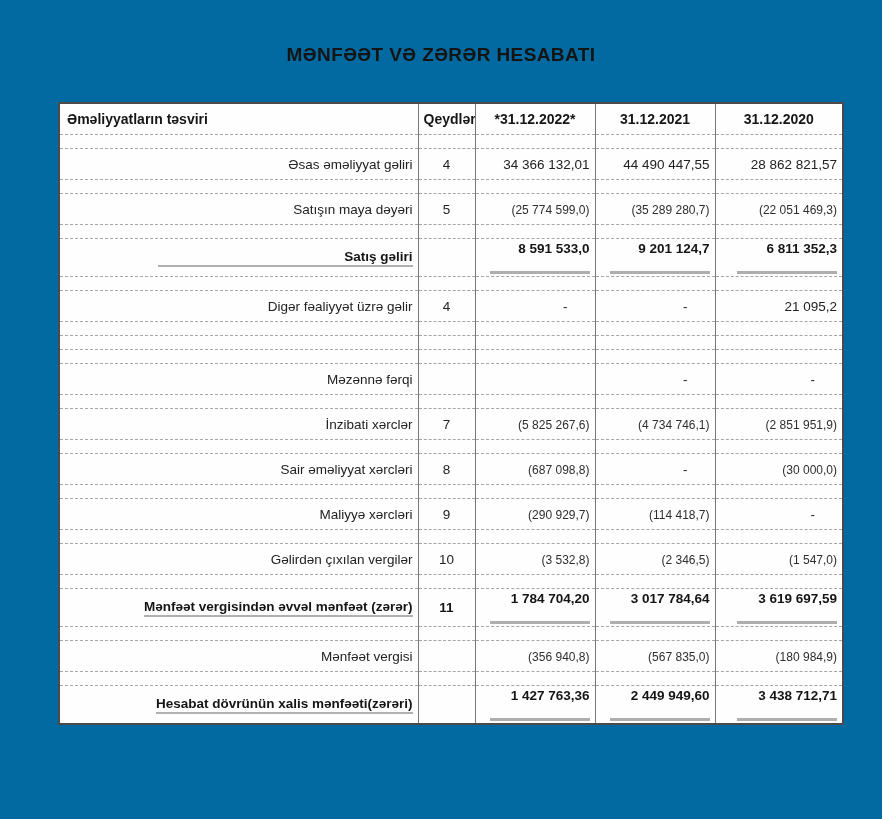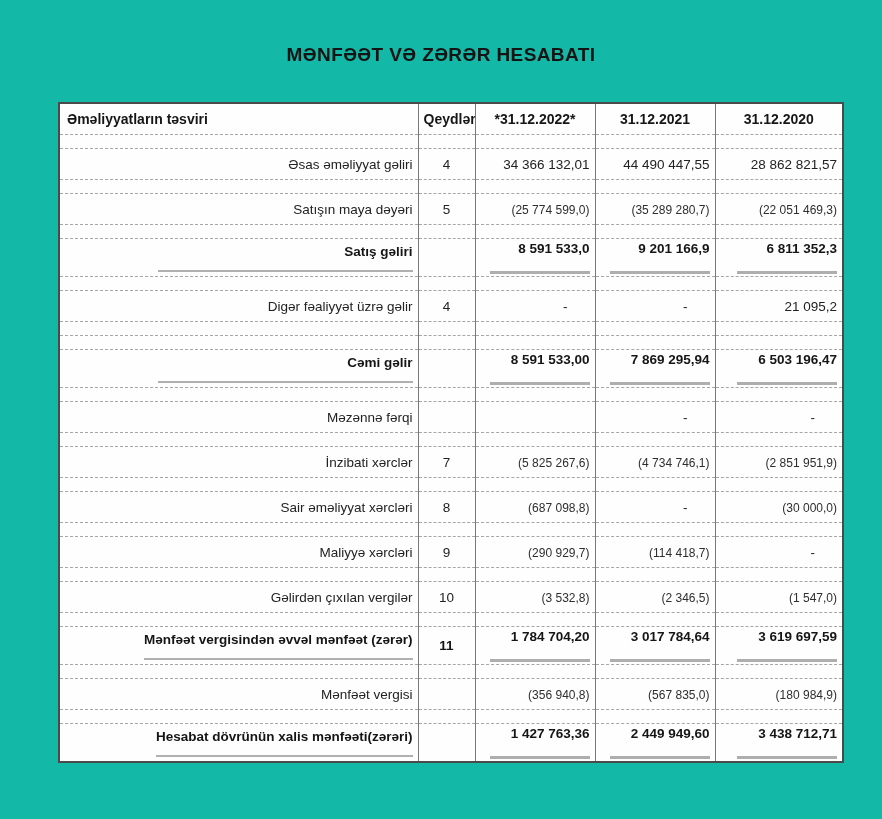--- a/index.html
+++ b/index.html
@@ -5,21 +5,21 @@
   html, body {
     margin: 0;
     padding: 0;
     background: #ffffff;
     font-family: "Liberation Sans", sans-serif;
   }
   .page {
     position: relative;
     width: 882px;
     height: 819px;
-    background: #14b8a6;
+    background: #0369a1;
     color: #1d1d1d;
     overflow: hidden;
   }
   .doc-title {
     margin: 0;
     padding-top: 44px;
     text-align: center;
     font-size: 19px;
     font-weight: bold;
     letter-spacing: 0.4px;
@@ -71,21 +71,21 @@
   td.cell-note  { text-align: center; }
   td.cell-val   { text-align: right; padding-right: 5px; }
   td.cell-val.dash-cell { padding-right: 27px; }
 
   .neg { font-size: 12px; color: #2e2e2e; }
   .label-u {
     display: inline-block;
     min-width: 255px;
     max-width: 345px;
     border-bottom: 2px solid #b0b0b0;
-    padding-bottom: 11px;
+    padding-bottom: 1px;
   }
   .num-u {
     display: inline-block;
     min-width: 100px;
     text-align: right;
     border-bottom: 3px solid #aeaeae;
     padding-bottom: 15px;
   }
   .footnote {
     margin: 34px 0 0 24px;
@@ -152,21 +152,21 @@
           <td></td>
           <td></td>
           <td></td>
           <td></td>
           <td></td>
         </tr>
         <tr class="data-row total-row">
           <td class="cell-label"><span class="label-u">Satış gəliri</span></td>
           <td class="cell-note"></td>
           <td class="cell-val"><span class="num-u">8 591 533,0</span></td>
-          <td class="cell-val"><span class="num-u">9 201 166,9</span></td>
+          <td class="cell-val"><span class="num-u">9 201 124,7</span></td>
           <td class="cell-val"><span class="num-u">6 811 352,3</span></td>
         </tr>
         <tr class="spacer-row">
           <td></td>
           <td></td>
           <td></td>
           <td></td>
           <td></td>
         </tr>
         <tr class="data-row">
@@ -182,27 +182,20 @@
           <td></td>
           <td></td>
           <td></td>
         </tr>
         <tr class="spacer-row">
           <td></td>
           <td></td>
           <td></td>
           <td></td>
           <td></td>
-        </tr>
-        <tr class="data-row total-row">
-          <td class="cell-label"><span class="label-u">Cəmi gəlir</span></td>
-          <td class="cell-note"></td>
-          <td class="cell-val"><span class="num-u">8 591 533,00</span></td>
-          <td class="cell-val"><span class="num-u">7 869 295,94</span></td>
-          <td class="cell-val"><span class="num-u">6 503 196,47</span></td>
         </tr>
         <tr class="spacer-row">
           <td></td>
           <td></td>
           <td></td>
           <td></td>
           <td></td>
         </tr>
         <tr class="data-row">
           <td class="cell-label">Məzənnə fərqi</td>

